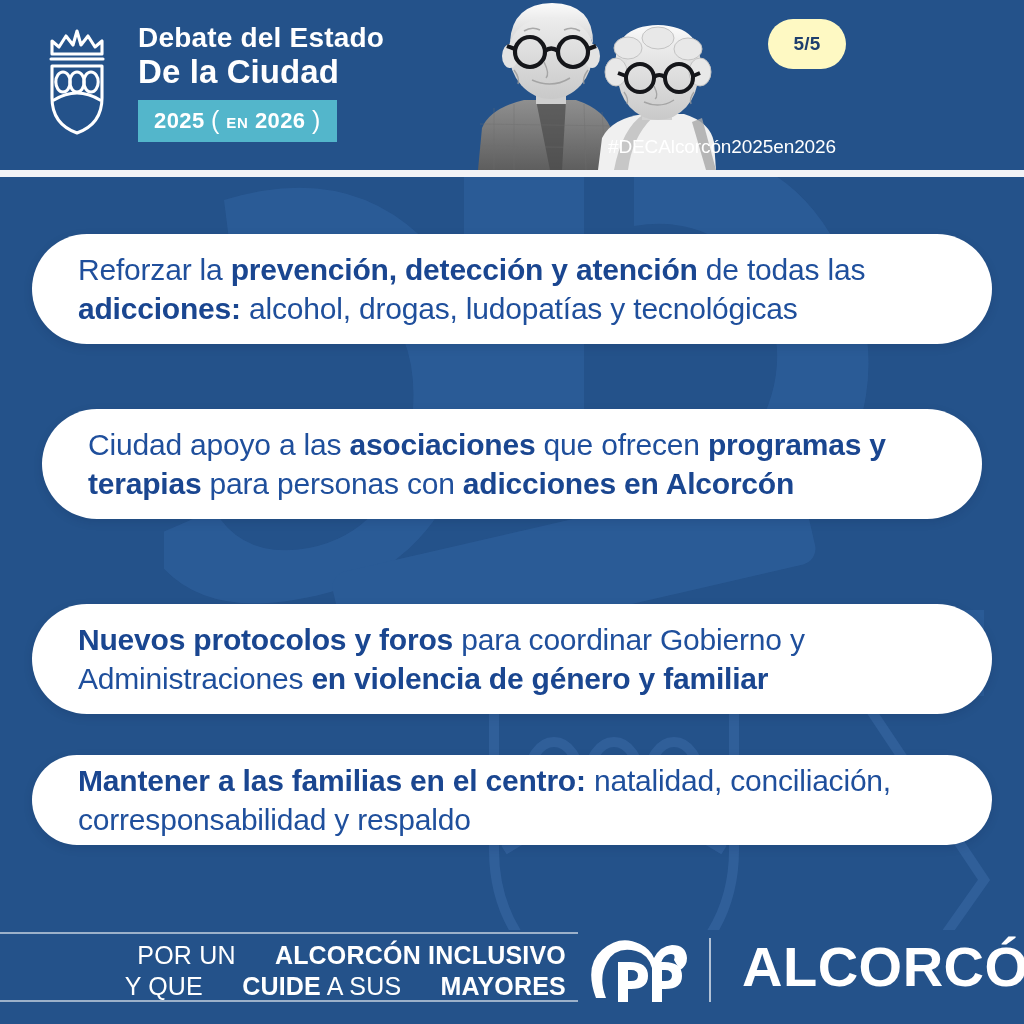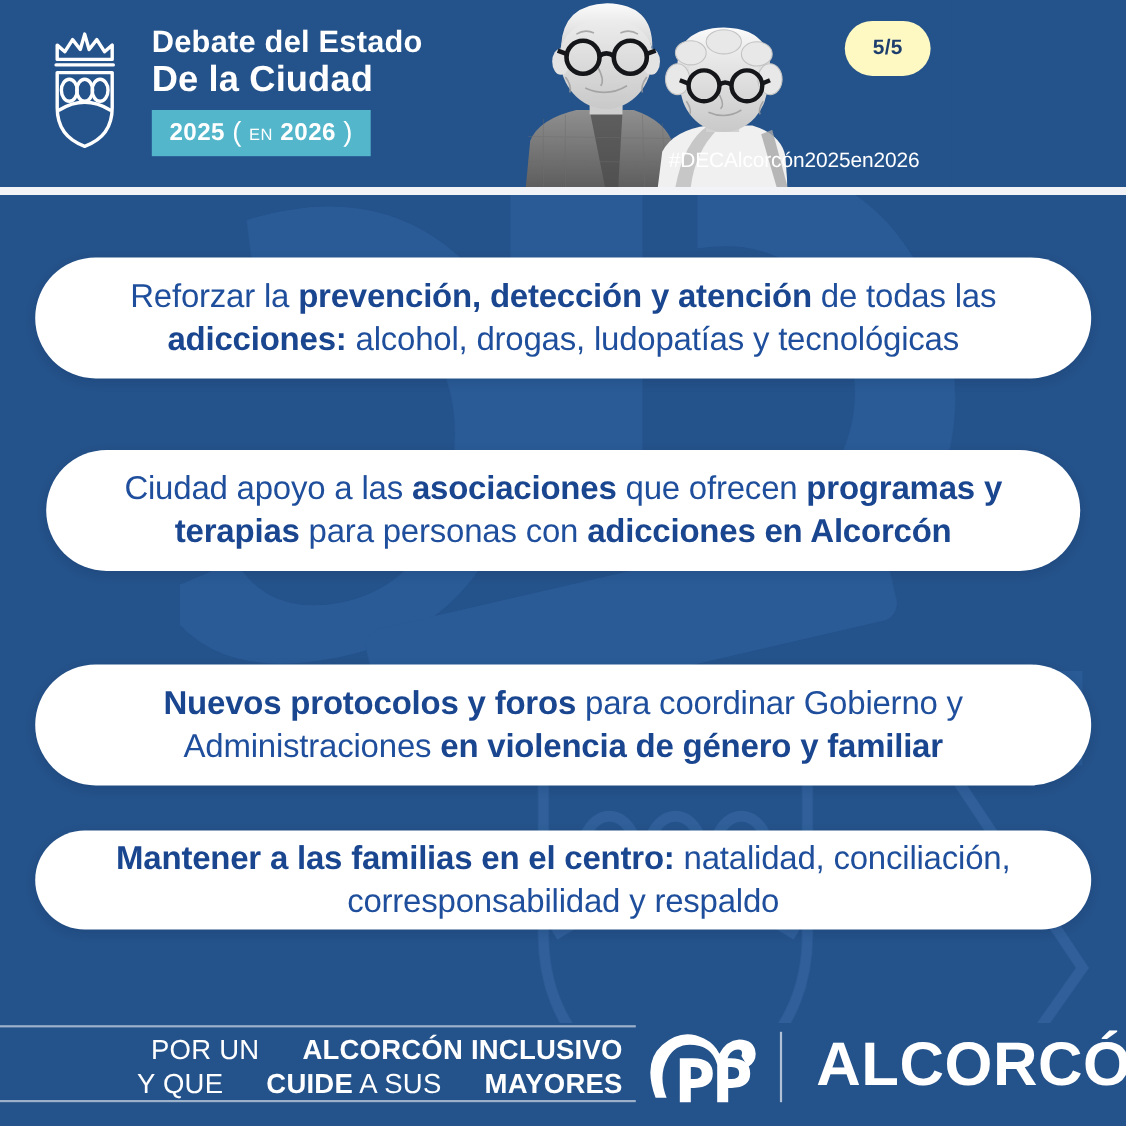--- a/index.html
+++ b/index.html
@@ -56,21 +56,21 @@
     display:inline-block;
     background:#53b6cb;
     padding:6px 16px 7px 16px;
     color:#ffffff;
     font-size:22px;
     font-weight:800;
     letter-spacing:.4px;
     white-space:nowrap;
   }
   .year-badge .paren { font-weight:400; font-size:25px; vertical-align:-1px; }
-  .year-badge .en { font-size:15px; font-weight:400; letter-spacing:.6px; }
+  .year-badge .en { font-size:15px; font-weight:700; letter-spacing:.6px; }
 
   .couple {
     position:absolute; left:466px; top:0;
     width:250px; height:170px;
     overflow:hidden;
   }
   .page-pill {
     position:absolute; right:18px; top:19px;
     width:78px; height:50px;
     background:#fef9c3;
@@ -94,21 +94,21 @@
   .cards { position:absolute; left:0; top:177px; width:1024px; }
   .card {
     position:absolute;
     background:#ffffff;
     border-radius:60px;
     display:flex; align-items:center; justify-content:center;
     padding:0 46px;
     box-shadow:0 3px 10px rgba(10,25,55,.13);
   }
   .card-text {
-    text-align:center;
+    text-align:left;
     color:#1f4f9c;
     font-size:30px;
     font-weight:400;
     line-height:1.30;
     letter-spacing:-.2px;
   }
   .card-text b { font-weight:800; color:#1a4690; }
 
   
   .footer {

